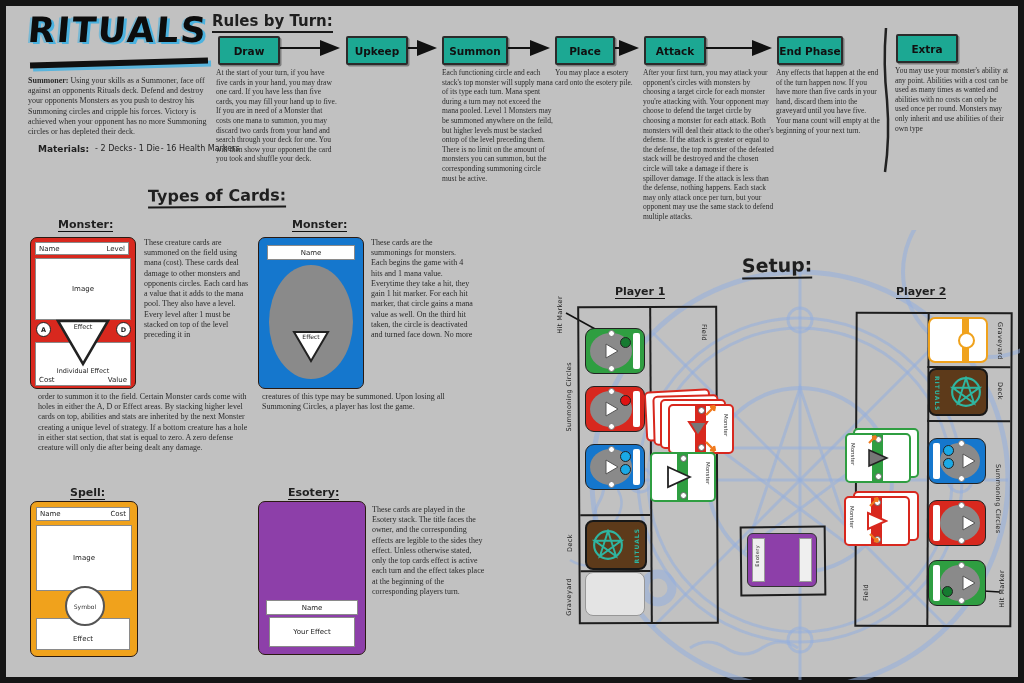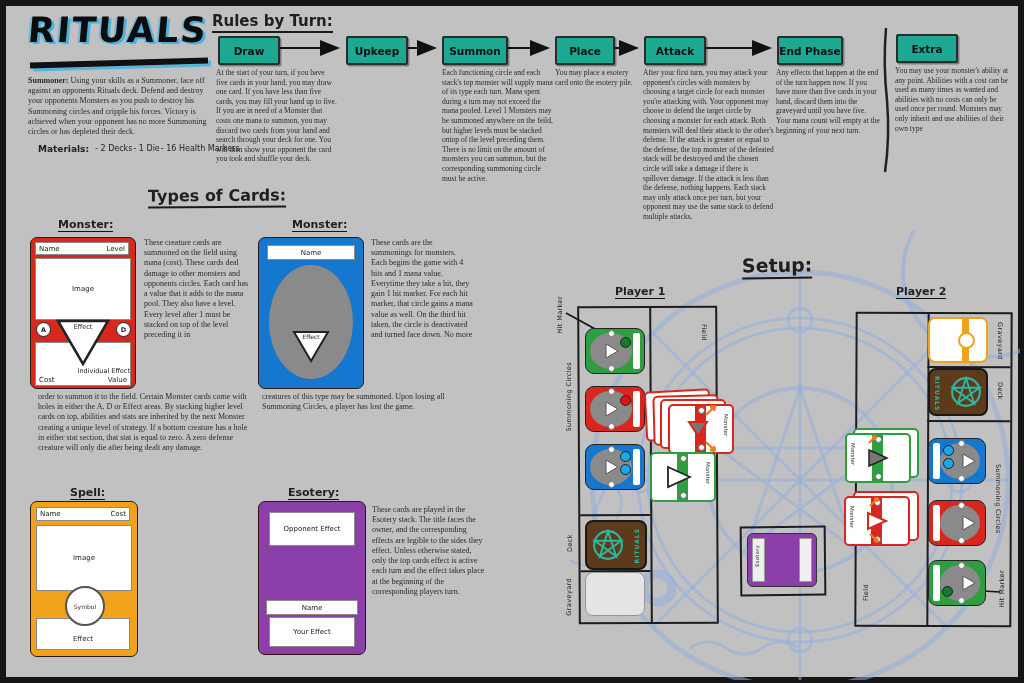--- a/index.html
+++ b/index.html
@@ -166,21 +166,21 @@
   <div class="abs h-types" style="left:148px;top:186px;">Types of Cards:</div>
 
   <div class="abs sublabel" style="left:58px;top:218px;">Monster:</div>
   <div class="abs bigcard monster-card" style="left:30px;top:237px;width:104px;height:150px;">
     <div class="panel cardtxt" style="left:4px;top:4px;width:94px;height:13px;display:flex;justify-content:space-between;align-items:center;padding:0 3px;box-sizing:border-box;">
       <span>Name</span>
       <span>Level</span>
     </div>
     <div class="panel cardtxt center" style="left:4px;top:20px;width:94px;height:60px;">Image</div>
     <div class="panel" style="left:4px;top:104px;width:94px;height:42px;">
-      <div class="cardtxt" style="position:absolute;left:0;right:0;top:24px;text-align:right;font-size:6.5px;">Individual Effect</div>
+      <div class="cardtxt" style="position:absolute;left:0;right:0;top:24px;text-align:center;font-size:6.5px;">Individual Effect</div>
       <div class="cardtxt" style="position:absolute;left:3px;right:3px;bottom:1px;display:flex;justify-content:space-between;">
         <span>Cost</span>
         <span>Value</span>
       </div>
     </div>
     <svg class="abs" style="left:23px;top:80px;" width="58" height="50">
       <polygon points="4,3 54,3 29,46" fill="#fff" stroke="#222" stroke-width="2.5"></polygon>
     </svg>
     <span class="abs cardtxt" style="left:0;right:0;top:85px;text-align:center;font-size:6.5px;">Effect</span>
     <span class="stat-circle" style="left:5px;top:84px;">A</span>
@@ -207,21 +207,20 @@
       <span>Name</span>
       <span>Cost</span>
     </div>
     <div class="panel cardtxt center" style="left:5px;top:23px;width:94px;height:64px;">Image</div>
     <div class="panel cardtxt center" style="left:5px;top:116px;width:94px;height:32px;align-items:flex-end;padding-bottom:6px;box-sizing:border-box;">Effect</div>
     <div class="symbol-circle" style="left:34px;top:84px;">Symbol</div>
   </div>
 
   <div class="abs sublabel" style="left:288px;top:486px;">Esotery:</div>
   <div class="abs bigcard esotery-card" style="left:258px;top:501px;width:106px;height:152px;">
-    <div class="panel cardtxt center" style="left:10px;top:10px;width:84px;height:32px;">Opponent Effect</div>
     <div class="panel cardtxt center" style="left:7px;top:98px;width:90px;height:13px;">Name</div>
     <div class="panel cardtxt center" style="left:10px;top:115px;width:84px;height:28px;">Your Effect</div>
   </div>
   <div class="abs para" style="left:372px;top:505px;width:114px;font-size:8px;">These cards are played in the Esotery stack. The title faces the owner, and the corresponding effects are legible to the sides they effect. Unless otherwise stated, only the top cards effect is active each turn and the effect takes place at the beginning of the corresponding players turn.</div>
 
   <div class="abs h-setup" style="left:742px;top:254px;">Setup:</div>
 
   <div class="abs sublabel" style="left:615px;top:285px;">Player 1</div>
   <div class="abs sketchbox" style="left:578px;top:306px;width:136px;height:314px;transform:rotate(-0.3deg);">
     <div class="sketchline" style="position:absolute;left:70px;top:0;width:2px;height:100%;"></div>

